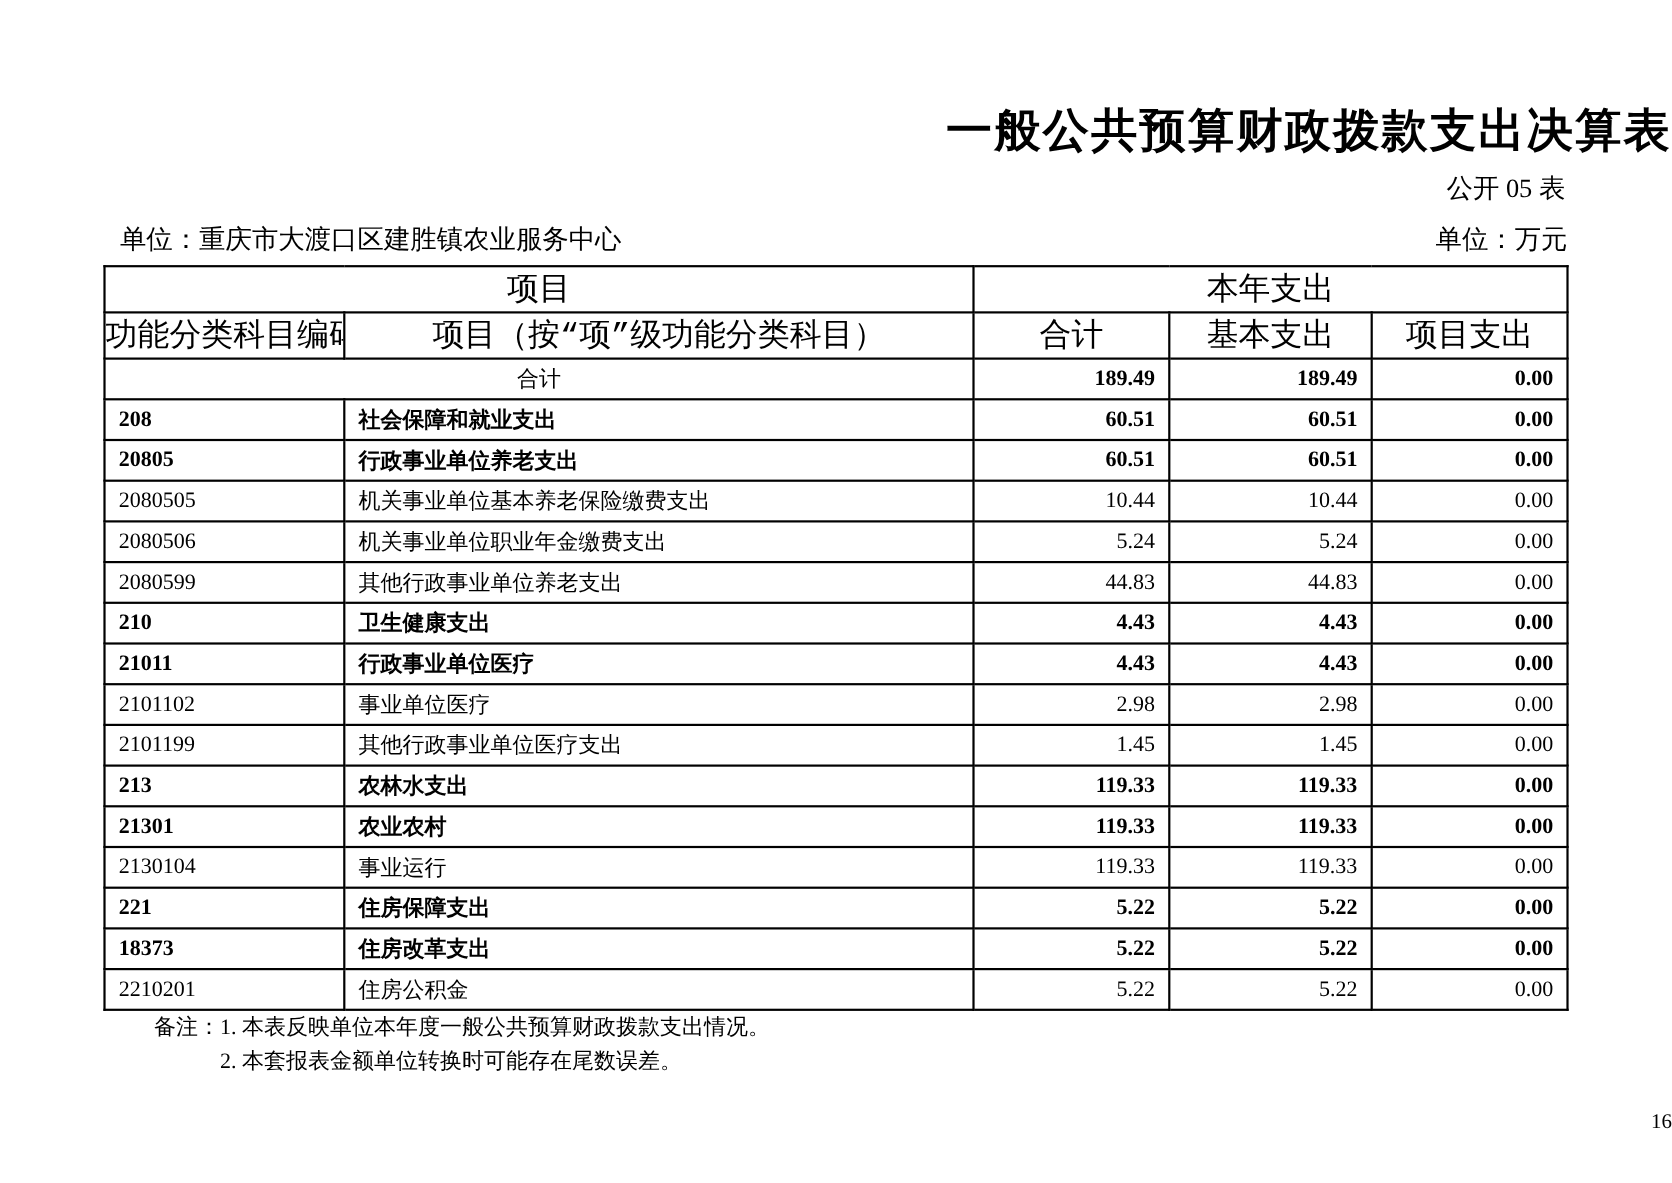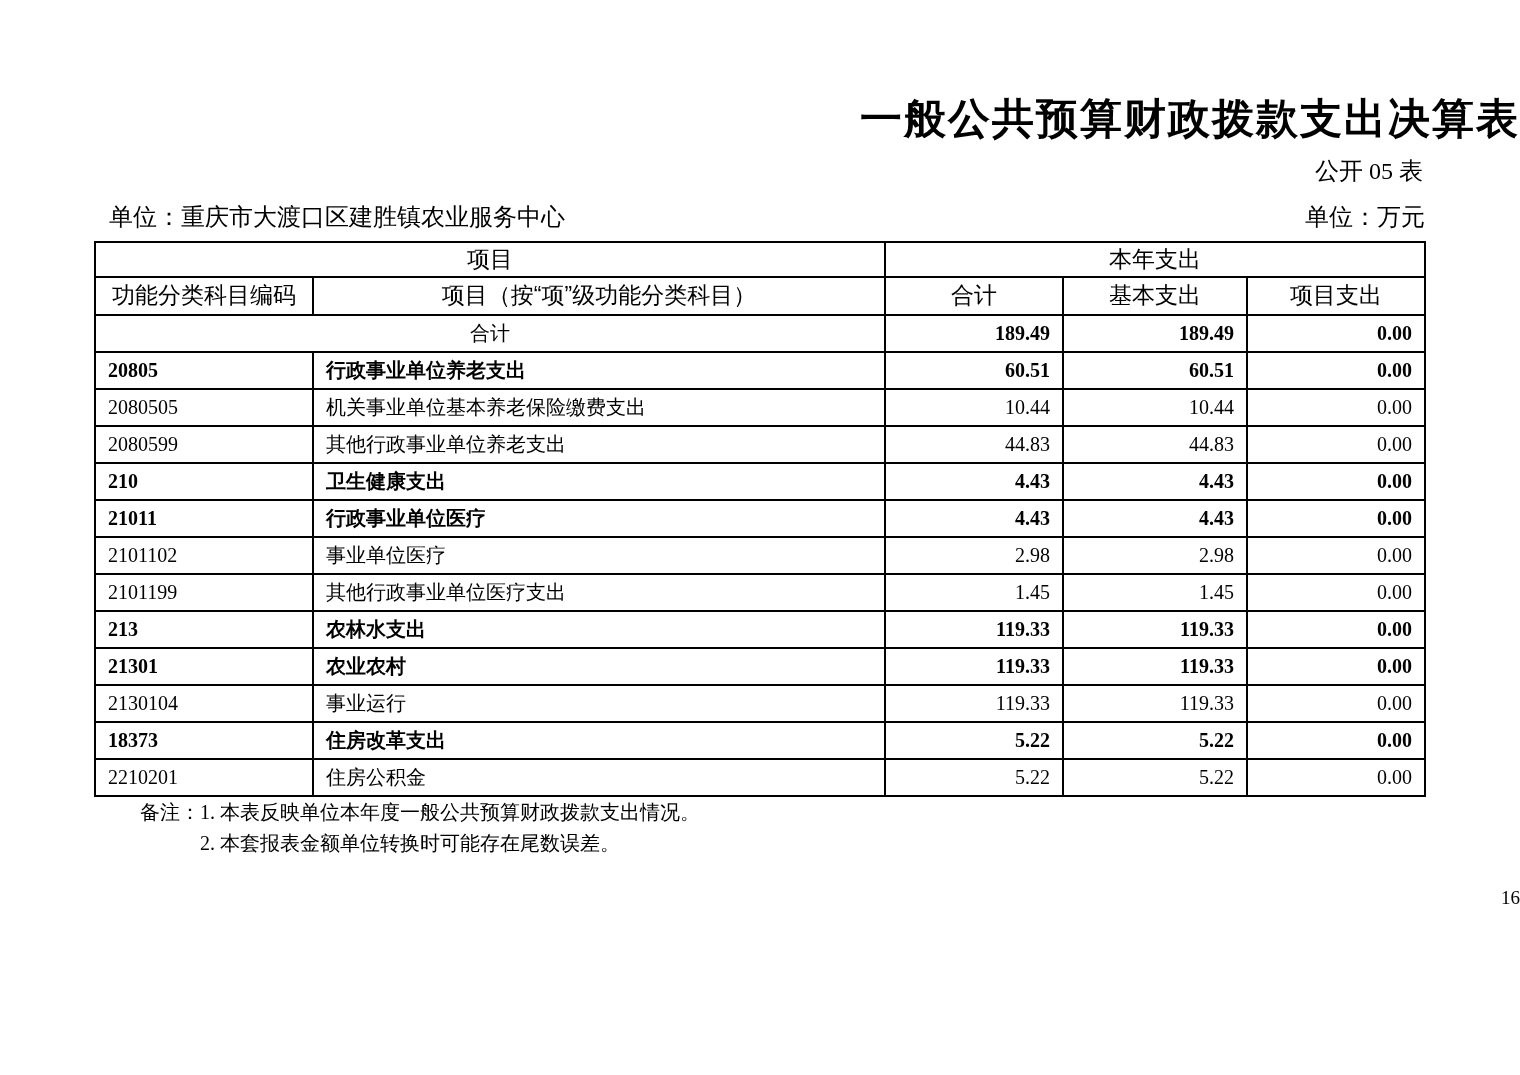--- a/index.html
+++ b/index.html
@@ -50,23 +50,23 @@
     border-collapse: collapse;
     table-layout: fixed;
   }
   .budget-table th, .budget-table td {
     border: 2px solid #000;
     vertical-align: middle;
     overflow: hidden;
     white-space: nowrap;
   }
   .budget-table th {
-    font-family: Liberation Sans, sans-serif;
+    font-family: Liberation Mono, monospace;
     font-weight: 400;
-    font-size: 23px;
+    font-size: 29px;
   }
   .hrow1 th { height: 35px; }
   .hrow2 th { height: 38px; margin-left: 13px; }
   .budget-table td {
     height: 37px;
     font-size: 20px;
   }
   td.c-code { text-align: left; padding-left: 12px; }
   td.c-name { text-align: left; padding-left: 12px; }
   td.c-num  { text-align: right; padding-right: 12px; }
@@ -128,34 +128,48 @@
       </tr>
     </thead>
     <tbody>
       <tr class="total-row bold">
         <td colspan="2" class="c-merged">合计</td>
         <td class="c-num">189.49</td>
         <td class="c-num">189.49</td>
         <td class="c-num">0.00</td>
       </tr>
       <tr class="bold">
+        <td class="c-code">208</td>
+        <td class="c-name">社会保障和就业支出</td>
+        <td class="c-num">60.51</td>
+        <td class="c-num">60.51</td>
+        <td class="c-num">0.00</td>
+      </tr>
+      <tr class="bold">
         <td class="c-code">20805</td>
         <td class="c-name">行政事业单位养老支出</td>
         <td class="c-num">60.51</td>
         <td class="c-num">60.51</td>
         <td class="c-num">0.00</td>
       </tr>
       <tr>
         <td class="c-code">2080505</td>
         <td class="c-name">机关事业单位基本养老保险缴费支出</td>
         <td class="c-num">10.44</td>
         <td class="c-num">10.44</td>
         <td class="c-num">0.00</td>
       </tr>
       <tr>
+        <td class="c-code">2080506</td>
+        <td class="c-name">机关事业单位职业年金缴费支出</td>
+        <td class="c-num">5.24</td>
+        <td class="c-num">5.24</td>
+        <td class="c-num">0.00</td>
+      </tr>
+      <tr>
         <td class="c-code">2080599</td>
         <td class="c-name">其他行政事业单位养老支出</td>
         <td class="c-num">44.83</td>
         <td class="c-num">44.83</td>
         <td class="c-num">0.00</td>
       </tr>
       <tr class="bold">
         <td class="c-code">210</td>
         <td class="c-name">卫生健康支出</td>
         <td class="c-num">4.43</td>
@@ -195,20 +209,27 @@
         <td class="c-name">农业农村</td>
         <td class="c-num">119.33</td>
         <td class="c-num">119.33</td>
         <td class="c-num">0.00</td>
       </tr>
       <tr>
         <td class="c-code">2130104</td>
         <td class="c-name">事业运行</td>
         <td class="c-num">119.33</td>
         <td class="c-num">119.33</td>
+        <td class="c-num">0.00</td>
+      </tr>
+      <tr class="bold">
+        <td class="c-code">221</td>
+        <td class="c-name">住房保障支出</td>
+        <td class="c-num">5.22</td>
+        <td class="c-num">5.22</td>
         <td class="c-num">0.00</td>
       </tr>
       <tr class="bold">
         <td class="c-code">18373</td>
         <td class="c-name">住房改革支出</td>
         <td class="c-num">5.22</td>
         <td class="c-num">5.22</td>
         <td class="c-num">0.00</td>
       </tr>
       <tr>

